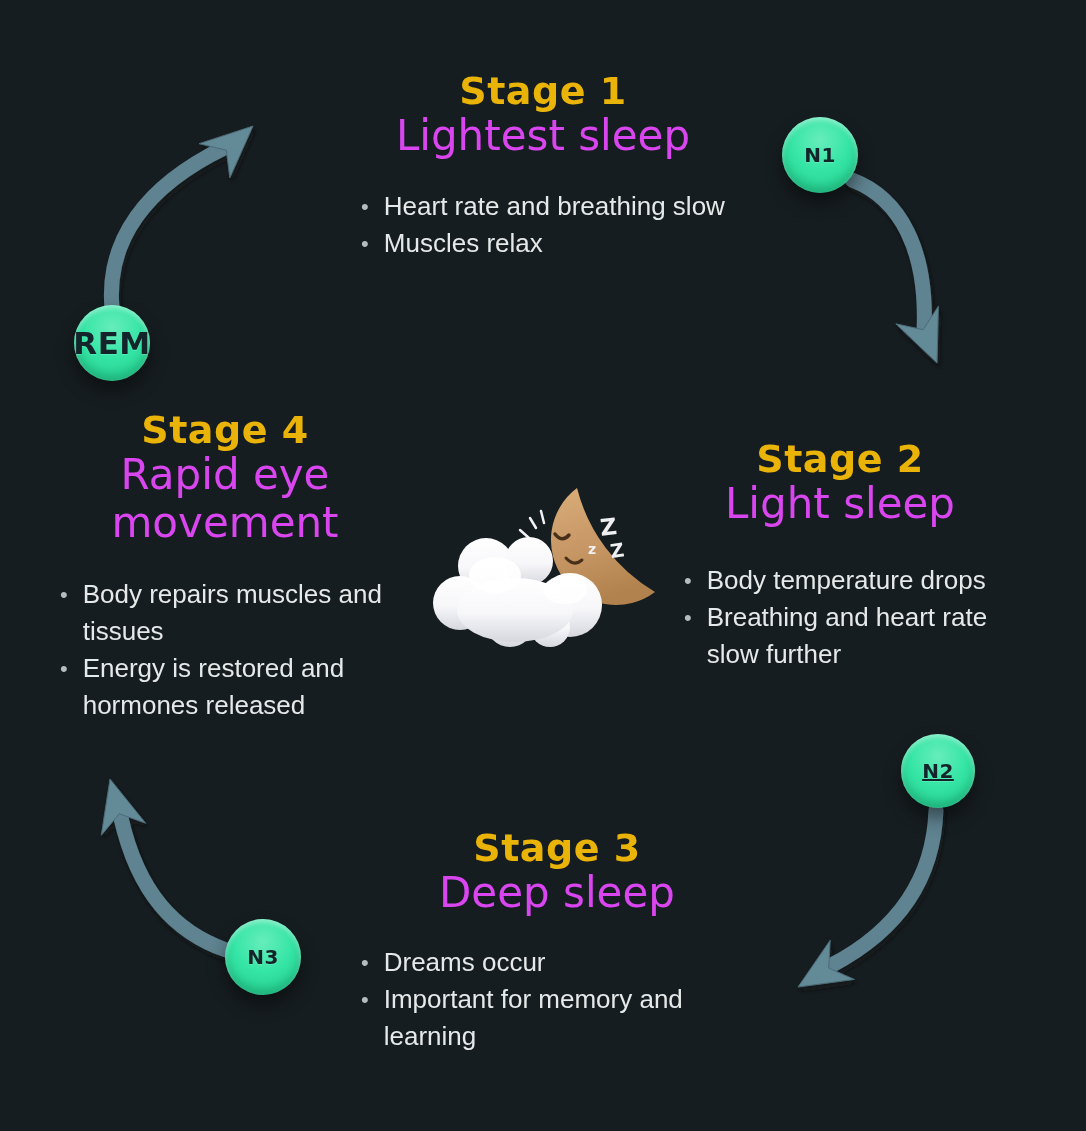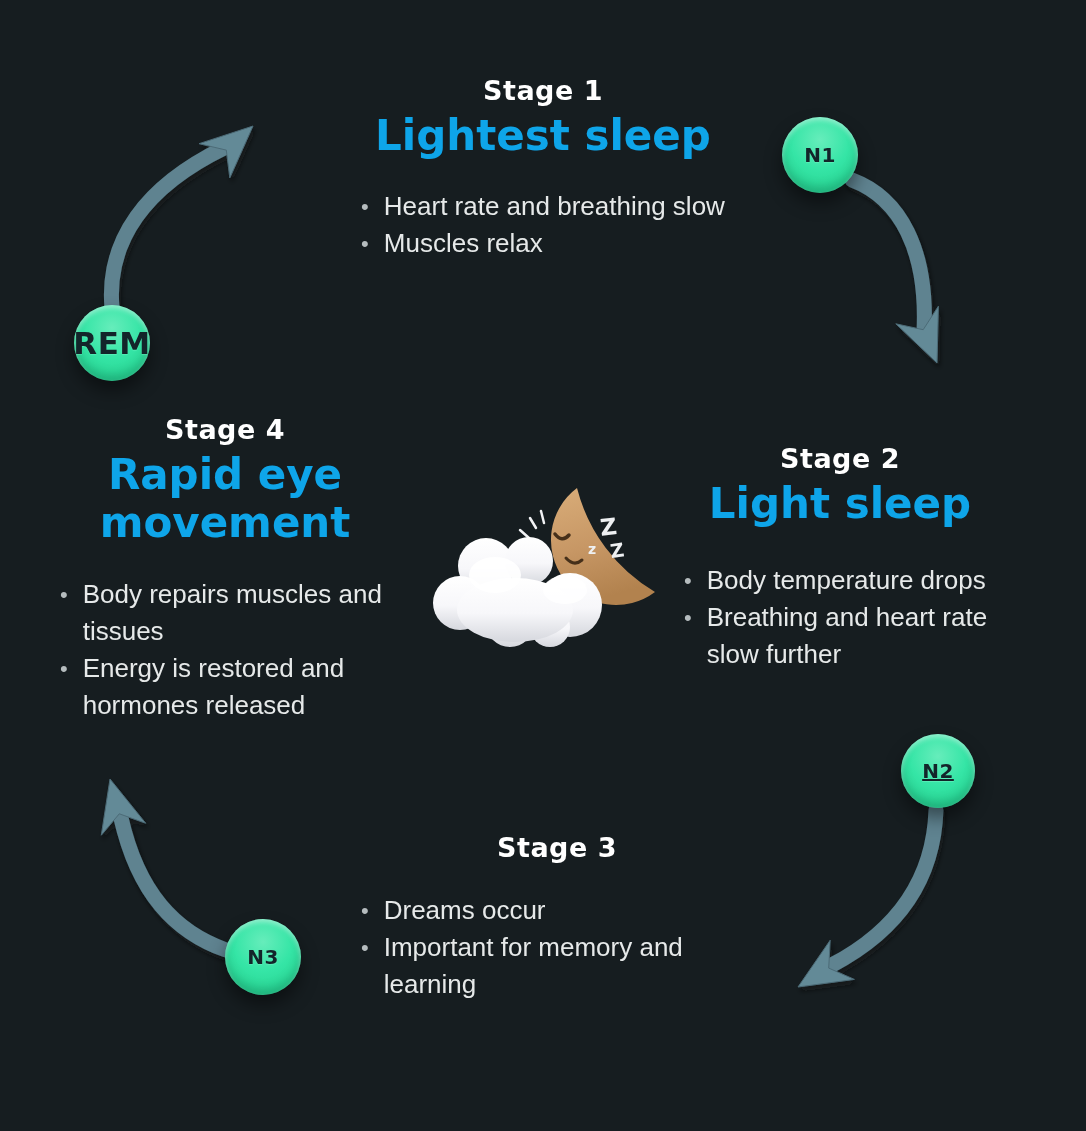--- a/index.html
+++ b/index.html
@@ -8,24 +8,24 @@
     background:#161d20;
     font-family:"DejaVu Sans",sans-serif;
   }
   
   .stage{position:absolute;text-align:center;z-index:2;}
   .stage-1{left:243px;top:74px;width:600px;}
   .stage-2{left:640px;top:430px;width:400px;margin-top:12px;}
   .stage-3{left:307px;top:831px;width:500px;}
   .stage-4{left:25px;top:413px;width:400px;}
   .stage-label{
-    font-weight:700;font-size:27px;line-height:34px;color:#ffffff;letter-spacing:.5px;
+    font-weight:700;font-size:38px;line-height:34px;color:#eab308;letter-spacing:.5px;
   }
   .stage-title{
-    font-weight:700;font-size:42px;line-height:48px;color:#0ea5e9;margin-top:4px;
+    font-weight:400;font-size:42px;line-height:48px;color:#d946ef;margin-top:4px;
   }
   .stage-4 .stage-title{max-width:310px;margin-left:auto;margin-right:auto;}
   .bullets{
     list-style:none;margin:28px auto 0;padding:0;text-align:left;width:fit-content;
     font-family:"Liberation Sans",sans-serif;font-size:26px;line-height:37px;color:#e6e9e9;
   }
   .stage-2 .bullets{width:312px;margin-top:34px;}
   .stage-3 .bullets{width:392px;margin-top:27px;}
   .stage-4 .bullets{width:330px;margin-top:29px;}
   .bullets li{display:flex;gap:15px;}
@@ -103,20 +103,21 @@
       </li>
       <li>
         <span class="dot">•</span>
         <span>Breathing and heart rate slow further</span>
       </li>
     </ul>
   </section>
 
   <section class="stage stage-3">
     <div class="stage-label">Stage 3</div>
+    <div class="stage-title">Deep sleep</div>
     <ul class="bullets">
       <li>
         <span class="dot">•</span>
         <span>Dreams occur</span>
       </li>
       <li>
         <span class="dot">•</span>
         <span>Important for memory and learning</span>
       </li>
     </ul>

